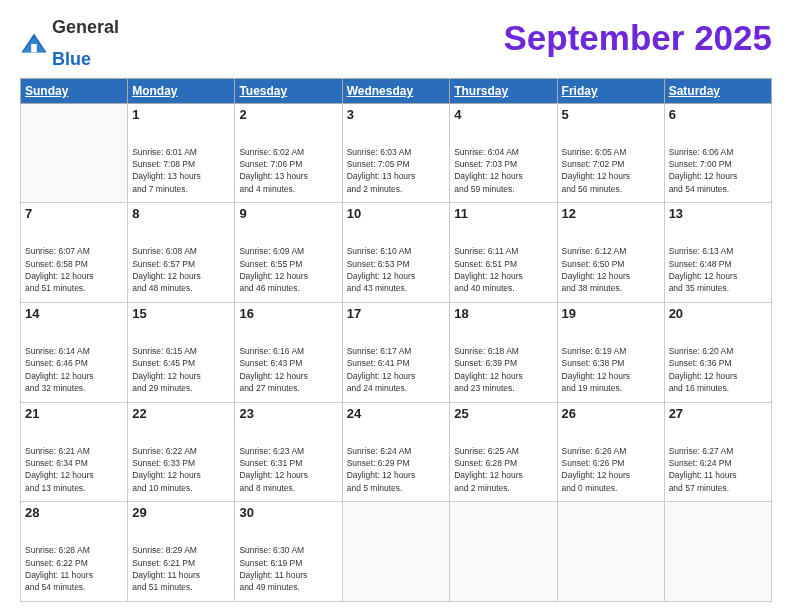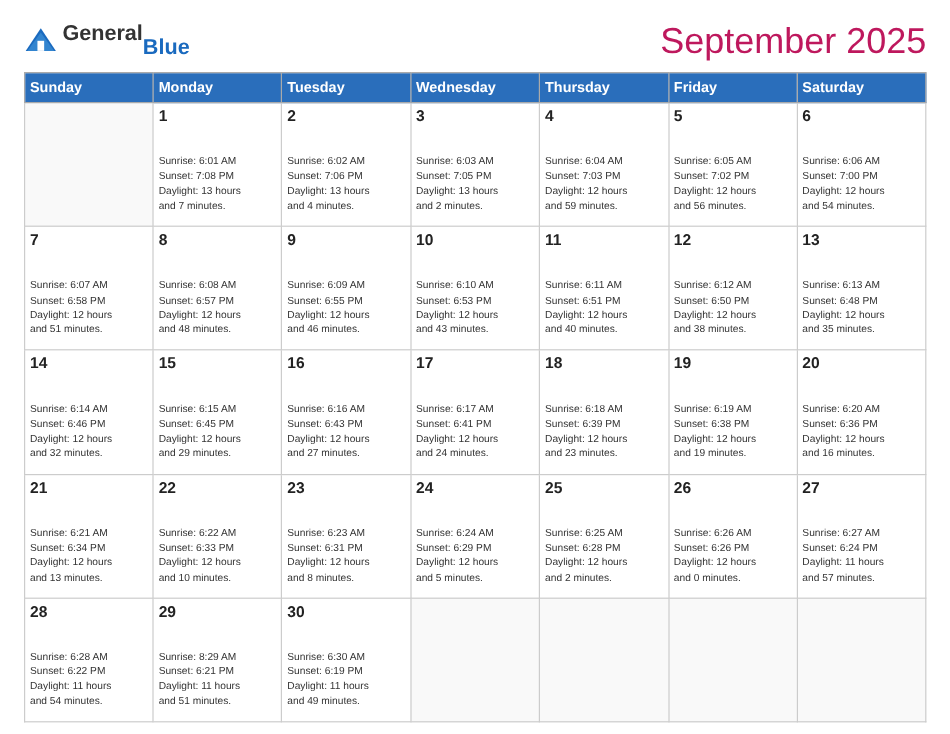--- a/index.html
+++ b/index.html
@@ -22,21 +22,21 @@
       justify-content: space-between;
       align-items: flex-start;
       margin-bottom: 8px;
     }
     .logo {
       display: flex;
       align-items: center;
     }
     .logo-text {
       display: flex;
-      flex-direction: row;
+      flex-direction: column;
       line-height: 1.1;
     }
     .logo-general {
       font-size: 18px;
       font-weight: bold;
       color: #333;
     }
     .logo-blue {
       font-size: 18px;
       font-weight: bold;
@@ -45,41 +45,42 @@
     }
     .logo-icon {
       width: 28px;
       height: 28px;
       margin-right: 4px;
     }
     .title-block {
       text-align: right;
     }
     .month-title {
-      font-size: 30px;
-      color: #be185d;
-      font-weight: normal;
+      font-size: 35px;
+      color: #6d28d9;
+      font-weight: bold;
     }
     .subtitle {
       font-size: 14px;
       color: #555;
     }
     .calendar {
       width: 100%;
       border-collapse: collapse;
       flex: 1;
     }
     .calendar th {
       background: #2a6ebb;
       color: #fff;
       font-size: 12px;
       font-weight: bold;
       padding: 5px 4px;
       text-align: left;
       border: 1px solid #aaa;
+      text-decoration: underline;
     }
     .calendar td {
       vertical-align: top;
       border: 1px solid #ccc;
       padding: 3px 4px;
       width: 108px;
       font-size: 8.5px;
       color: #333;
       height: 88px;
     }

